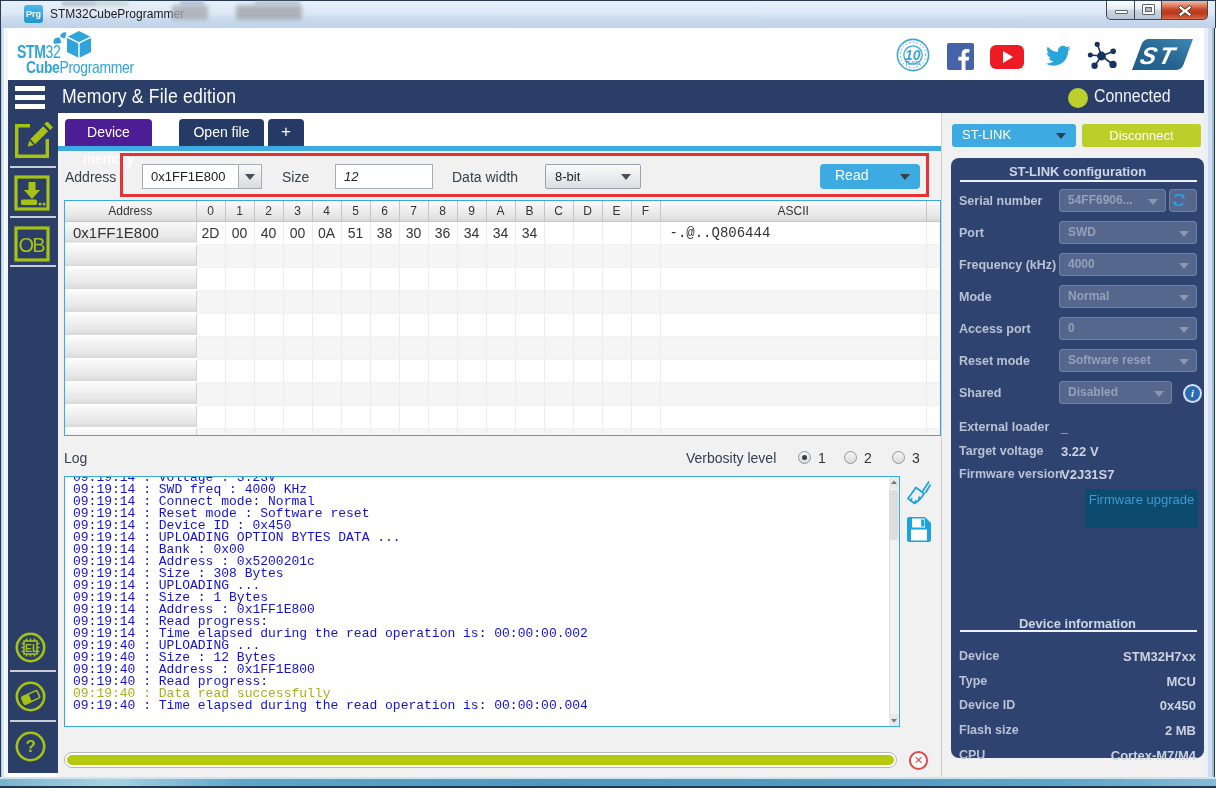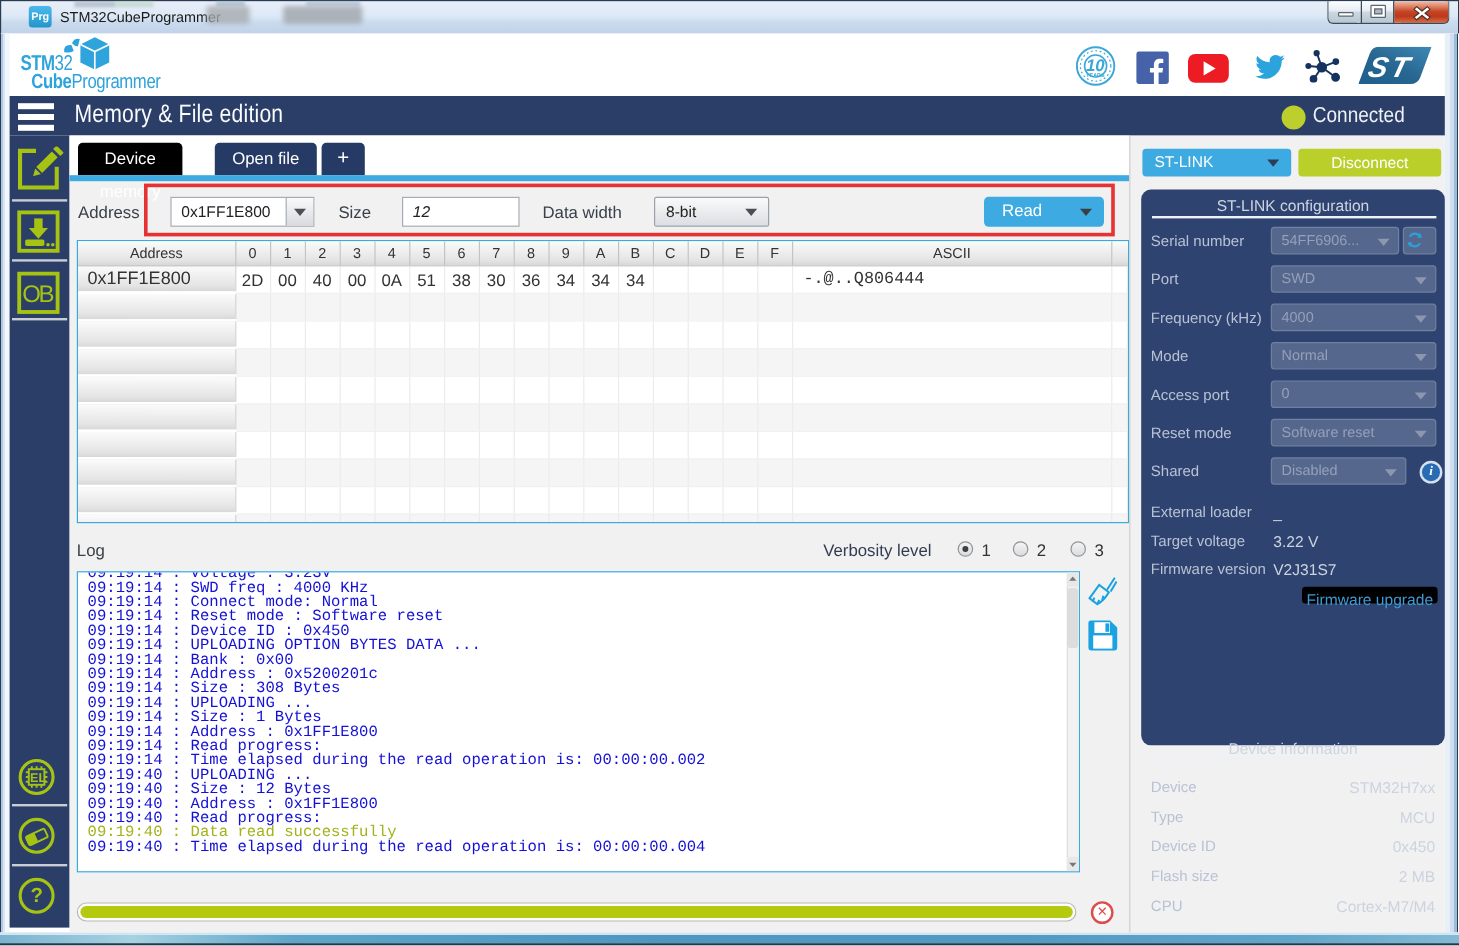--- a/index.html
+++ b/index.html
@@ -41,21 +41,21 @@
 #sidebar { left:8px; top:113px; width:50px; height:660px; background:#2b3e68; }
 #navtitle { left:62px; top:84px; font-size:21px; color:#fafbfd; letter-spacing:.2px; transform:scaleX(.84); transform-origin:0 0; }
 #connected-dot { left:1068px; top:88px; width:20px; height:20px; border-radius:50%; background:#bCcf2d; }
 #connected-text { left:1094px; top:86px; font-size:18px; color:#eef1f6; transform:scaleX(.88); transform-origin:0 0; }
 #hamburger div { position:absolute; left:15px; width:30px; height:5px; background:#fff; }
 
 
 #content { left:58px; top:113px; width:883px; height:664px; background:#f1f1f1; }
 #tabrow { left:58px; top:113px; width:883px; height:33px; background:#ffffff; }
 .tab { position:absolute; top:6px; height:27px; border-radius:4px 4px 0 0; color:#fff; font-size:14px; text-align:center; }
-#tab1 { left:7px; width:87px; background:#000000; line-height:27px; }
+#tab1 { left:7px; width:87px; background:#4c1d95; line-height:27px; }
 #tab2 { left:121px; width:85px; background:#253a64; line-height:27px; }
 #tab3 { left:210px; width:36px; background:#253a64; line-height:25px; font-size:17px; }
 #tabstrip { left:58px; top:146px; width:883px; height:5px; background:#3dabe2; }
 
 
 #toolbar-label { left:65px; top:169px; font-size:14px; color:#38404a; }
 #redrect { left:120px; top:153px; width:809px; height:44px; border:3px solid #e63232; }
 .cbx { position:absolute; border:1px solid #a5acb5; background:#fff; }
 #addr-combo { left:142px; top:164px; width:120px; height:25px; }
 #addr-combo .btn { position:absolute; right:0; top:0; width:23px; height:23px;
@@ -96,30 +96,30 @@
 
 #progress { left:64px; top:752px; width:833px; height:16px; border:1px solid #b8b8b8; border-radius:8px; background:#fcfcfc; }
 #progress .fill { position:absolute; left:2px; top:2px; width:827px; height:10px; border-radius:5px; background:#b5c90e; }
 #cancel { left:909px; top:751px; width:19px; height:19px; border-radius:50%; border:2px solid #dd4b4b; background:#fff; color:#dd4b4b; font-size:11px; text-align:center; line-height:15px; }
 
 
 #rightbg { left:941px; top:113px; width:263px; height:664px; background:#f1f1f1; border-left:1px solid #cfcfcf; }
 #stlink-combo { left:952px; top:124px; width:124px; height:23px; background:#3dabe2; border-radius:3px; }
 #stlink-combo .txt { position:absolute; left:10px; top:3px; font-size:13px; color:#fff; }
 #disconnect { left:1082px; top:124px; width:119px; height:23px; background:#bbcf2b; border-radius:3px; color:#fff; font-size:13px; text-align:center; line-height:23px; }
-#panel { left:951px; top:158px; width:253px; height:463px; background:#2e4370; border-radius:8px; }
+#panel { left:951px; top:158px; width:253px; height:600px; background:#2e4370; border-radius:8px;font-weight:bold; }
 .ptitle { position:absolute; width:253px; text-align:center; font-size:13px; color:#cdd5e2; }
 .pline { position:absolute; left:9px; width:237px; height:2px; background:#eef1f6; }
 .plabel { position:absolute; left:8px; font-size:12.5px; color:#b9c2d4; }
 .pvalue { position:absolute; font-size:13px; color:#ccd3e0; }
 .pvalue.r { right:8px; text-align:right; }
 .pdd { position:absolute; left:108px; width:138px; height:23px; background:#56678e; border:1px solid #70809f; border-radius:3px; }
 .pdd .txt { position:absolute; left:8px; top:3px; font-size:12px; color:#94a0b8; }
 .pdd .arr { border-top-color:#8b97ad; right:7px; top:9px; }
-#fw-btn { left:1085px; top:489px; width:113px; height:14px; background:#000000; border-radius:3px; color:#3d9ad2; font-size:13px; text-align:center; line-height:21px; }
+#fw-btn { left:1085px; top:489px; width:113px; height:39px; background:#0c4a6e; border-radius:3px; color:#3d9ad2; font-size:13px; text-align:center; line-height:21px; }
 
 
 .sep { position:absolute; left:10px; width:46px; height:2px; background:#c8cdd6; }
 </style>
 </head>
 <body>
 
 <div class="abs" id="titlebar"></div>
 <div class="abs" id="prg-icon">Prg</div>
 <div class="abs" id="title-text">STM32CubeProgrammer</div>

